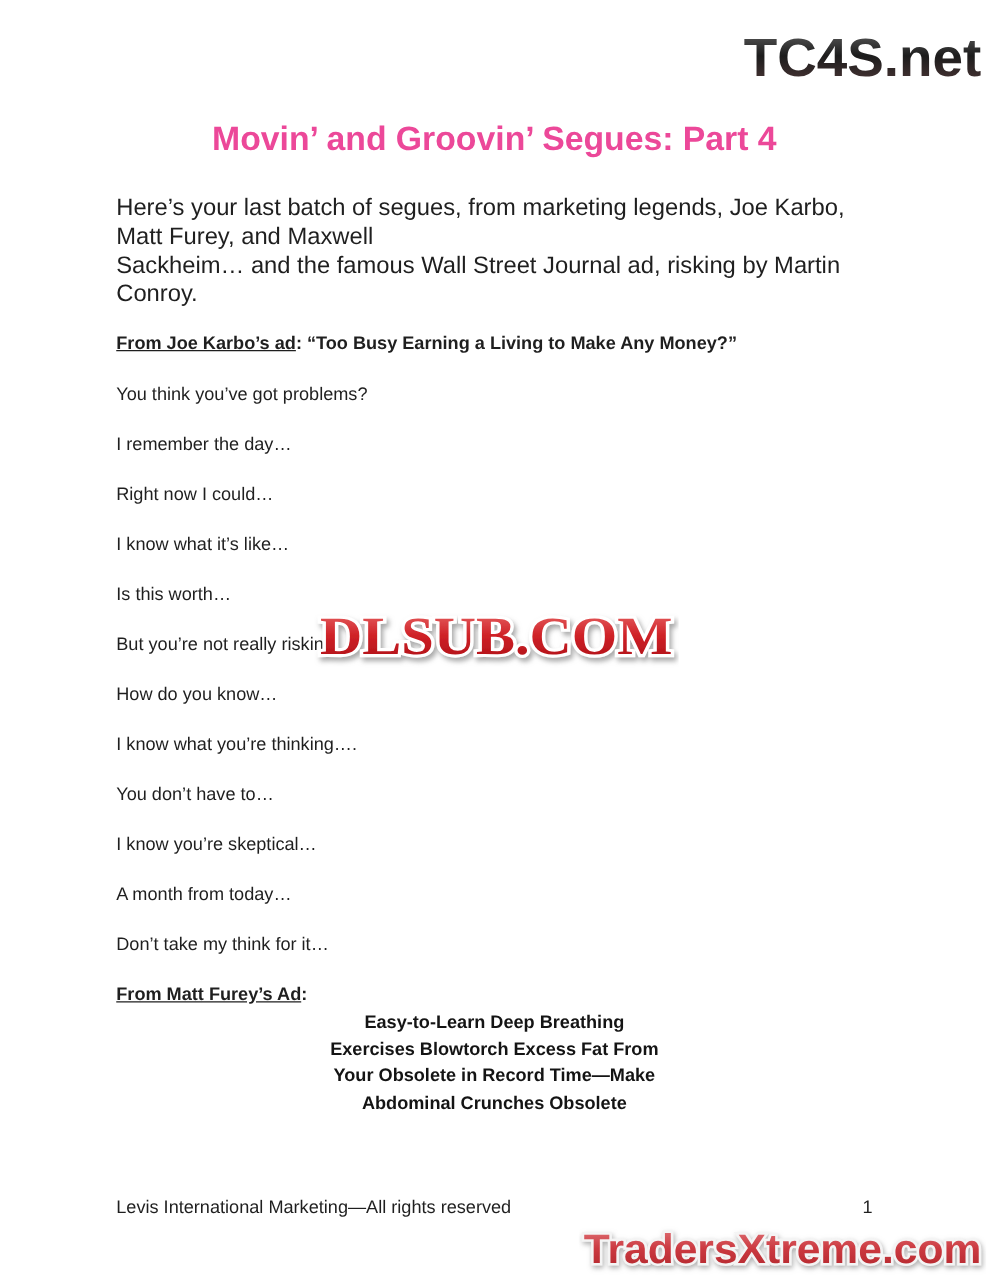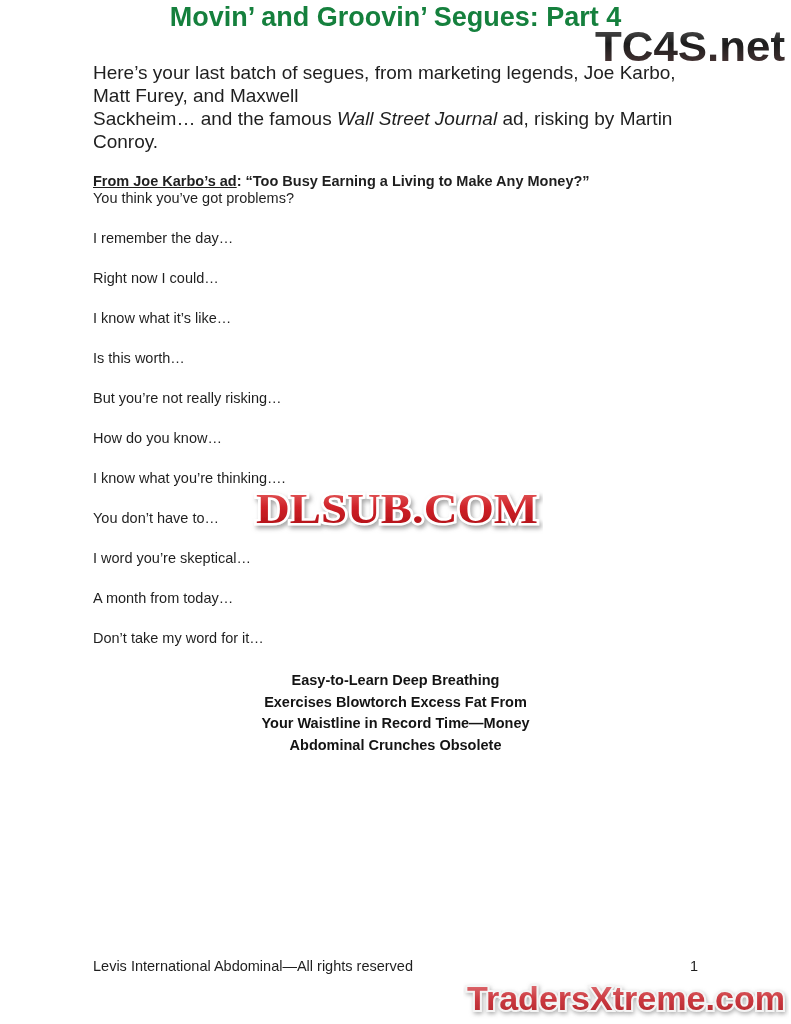--- a/index.html
+++ b/index.html
@@ -3,36 +3,36 @@
 <meta charset="utf-8">
 <style>
   html,body{margin:0;padding:0;}
   body{
     width:791px;height:1024px;position:relative;background:#ffffff;
     font-family:"Liberation Sans",sans-serif;color:#1f1f1f;overflow:hidden;
   }
   .page{position:absolute;inset:0;background:#ffffff;}
   .content{position:absolute;left:93px;top:0;width:605px;}
   .doc-title{
-    margin:0;text-align:center;
-    font-size:27px;line-height:34px;font-weight:bold;color:#15803d;
+    margin:0;padding-top:94px;text-align:center;
+    font-size:27px;line-height:34px;font-weight:bold;color:#ec4899;
   }
   .intro{
     margin:27px 0 0 0;font-size:19px;line-height:23px;
     white-space:pre-line;
   }
-  .it{font-style:italic;}
+  .it{}
   .section-heading{
     margin:20px 0 0 0;font-size:14.5px;line-height:17px;font-weight:bold;
   }
   .u{text-decoration:underline;}
   .segue-line{
     margin:0 0 23px 0;font-size:14.5px;line-height:17px;
   }
-  .segue-list{}
+  .segue-list{margin-top:24px;}
   .furey-heading{margin-top:21px;}
   .furey-headline{
     margin:3px 0 0 0;font-size:14.5px;line-height:21.5px;font-weight:bold;
     text-align:center;white-space:pre-line;color:#141414;
   }
   .footer{
     position:absolute;left:93px;top:958px;width:605px;
     display:flex;justify-content:space-between;align-items:baseline;
     font-size:14.5px;color:#1f1f1f;
   }
@@ -72,29 +72,30 @@
     <div class="segue-list">
       <p class="segue-line">You think you’ve got problems?</p>
       <p class="segue-line">I remember the day…</p>
       <p class="segue-line">Right now I could…</p>
       <p class="segue-line">I know what it’s like…</p>
       <p class="segue-line">Is this worth…</p>
       <p class="segue-line">But you’re not really risking…</p>
       <p class="segue-line">How do you know…</p>
       <p class="segue-line">I know what you’re thinking….</p>
       <p class="segue-line">You don’t have to…</p>
-      <p class="segue-line">I word you’re skeptical…</p>
+      <p class="segue-line">I know you’re skeptical…</p>
       <p class="segue-line">A month from today…</p>
-      <p class="segue-line">Don’t take my word for it…</p>
+      <p class="segue-line">Don’t take my think for it…</p>
     </div>
 
+    <p class="section-heading furey-heading"><span class="u">From Matt Furey’s Ad</span><span>:</span></p>
 
     <p class="furey-headline">Easy-to-Learn Deep Breathing
 Exercises Blowtorch Excess Fat From
-Your Waistline in Record Time—Money
+Your Obsolete in Record Time—Make
 Abdominal Crunches Obsolete</p>
 
   </div>
 
   <div class="watermark-mid">
     <svg width="292" height="52" viewBox="0 0 292 52">
       <defs>
         <linearGradient id="dl-grad" x1="0" y1="0" x2="0" y2="1">
           <stop offset="0" stop-color="#ea6b6b"></stop>
           <stop offset="0.48" stop-color="#cf2127"></stop>
@@ -102,21 +103,21 @@
         </linearGradient>
         <filter id="dl-shadow" x="-20%" y="-20%" width="140%" height="150%">
           <feDropShadow dx="2" dy="3" stdDeviation="2" flood-color="#9a9a9a" flood-opacity="0.85"></feDropShadow>
         </filter>
       </defs>
       <text x="146" y="41" text-anchor="middle" font-family="'Liberation Serif',serif" font-weight="bold" font-size="43" fill="url(#dl-grad)" stroke="#ffffff" stroke-width="5" paint-order="stroke" filter="url(#dl-shadow)" textLength="282" lengthAdjust="spacingAndGlyphs">DLSUB.COM</text>
     </svg>
   </div>
 
   <div class="footer">
-    <span>Levis International Abdominal—All rights reserved</span>
+    <span>Levis International Marketing—All rights reserved</span>
     <span>1</span>
   </div>
 
   <div class="logo-bottom">
     <svg width="326" height="46" viewBox="0 0 326 46">
       <defs>
         <linearGradient id="tx-grad" x1="0" y1="0" x2="0" y2="1">
           <stop offset="0" stop-color="#e27a7e"></stop>
           <stop offset="0.5" stop-color="#cc3a41"></stop>
           <stop offset="1" stop-color="#b1262c"></stop>

